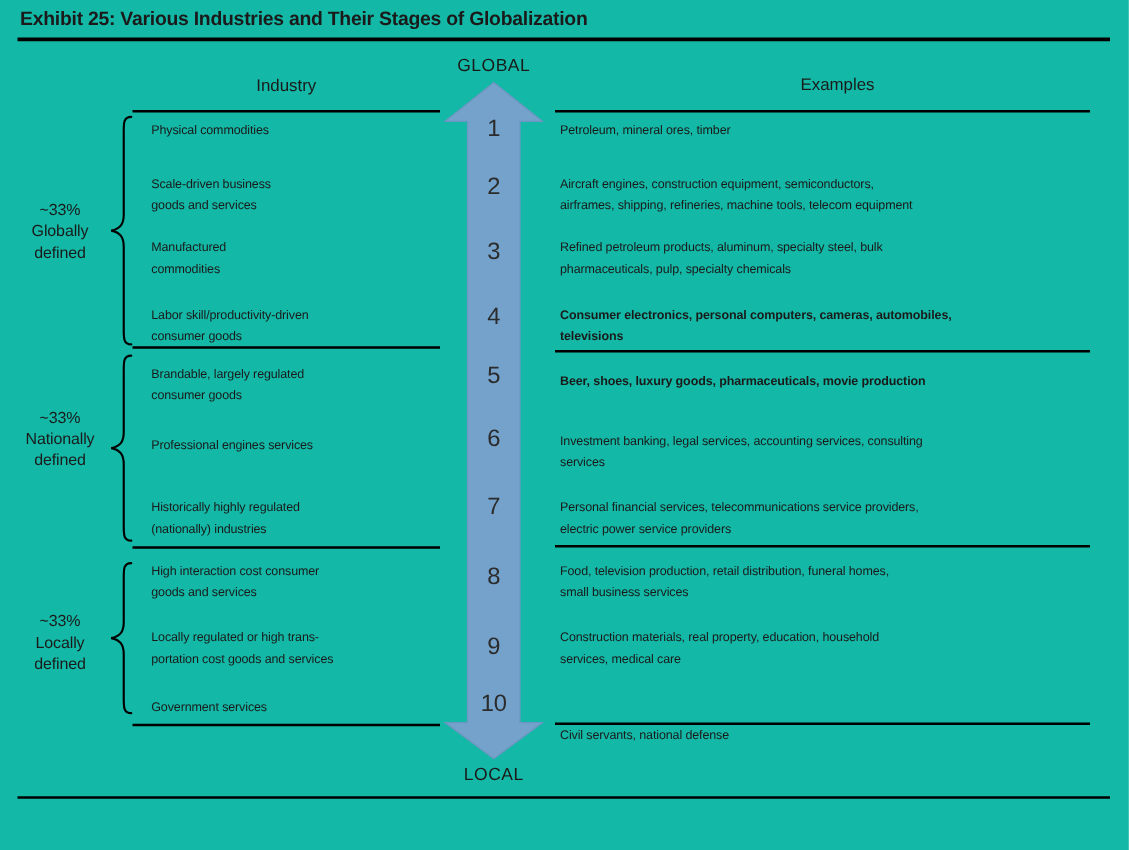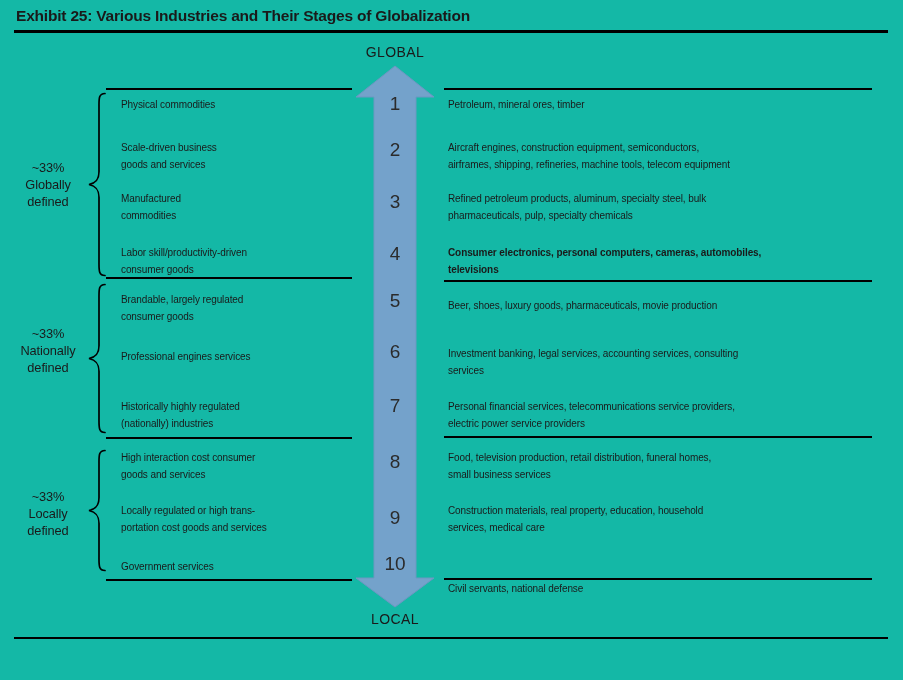--- a/index.html
+++ b/index.html
@@ -36,21 +36,21 @@
   .num{
     left:374px;width:42px;text-align:center;
     font-size:19px;line-height:22px;color:#2b2b2b;
     white-space:nowrap;
   }
   .ex{left:448px;width:436px;}
   .row1{top:96px;}  .row1 .num{top:-3px;}  .row1 .ex{top:0;}
   .row2{top:139px;} .row2 .num{top:0px;}   .row2 .ex{top:0;}
   .row3{top:190px;} .row3 .num{top:1px;}   .row3 .ex{top:0;}
   .row4{top:244px;} .row4 .num{top:-1px;}  .row4 .ex{top:0;font-weight:bold;}
-  .row5{top:291px;} .row5 .num{top:-1px;}  .row5 .ex{top:6px;}
+  .row5{top:291px;} .row5 .num{top:-1px;}  .row5 .ex{top:6px;font-weight:bold;}
   .row6{top:348px;} .row6 .num{top:-7px;}  .row6 .ex{top:-3px;}
   .row7{top:398px;} .row7 .num{top:-3px;}  .row7 .ex{top:0;}
   .row8{top:449px;} .row8 .num{top:2px;}   .row8 .ex{top:0;}
   .row9{top:502px;} .row9 .num{top:5px;}   .row9 .ex{top:0;}
   .row10{top:558px;}.row10 .num{top:-5px;} .row10 .ex{top:0;margin-top:22px;}
   .group-label{
     width:84px;left:6px;text-align:center;
     font-size:12.8px;line-height:17px;white-space:pre-line;letter-spacing:-0.1px;
   }
   .gl1{top:159px;} .gl2{top:325px;} .gl3{top:488px;}
@@ -66,20 +66,22 @@
   .source .upright{font-style:normal;}
 </style>
 </head>
 <body>
 
 <div class="page">
 
   <div class="abs title">Exhibit 25: Various Industries and Their Stages of Globalization</div>
   <div class="abs rule title-rule"></div>
 
+  <div class="abs col-hdr industry-hdr">Industry</div>
+  <div class="abs col-hdr examples-hdr">Examples</div>
 
   <div class="abs axis-label global-label">GLOBAL</div>
   <div class="abs axis-label local-label">LOCAL</div>
 
   <svg class="abs arrow-svg" viewBox="0 0 903 680" xmlns="http://www.w3.org/2000/svg">
     <polygon points="395,66 434,97 416,97 416,578 434,578 395,607 356,578 374,578 374,97 356,97" fill="#74A2CB" stroke="#6C97C2" stroke-width="1"></polygon>
   </svg>
 
   <div class="abs section-line sl-left" style="top:88px;"></div>
   <div class="abs section-line sl-right" style="top:88px;"></div>

